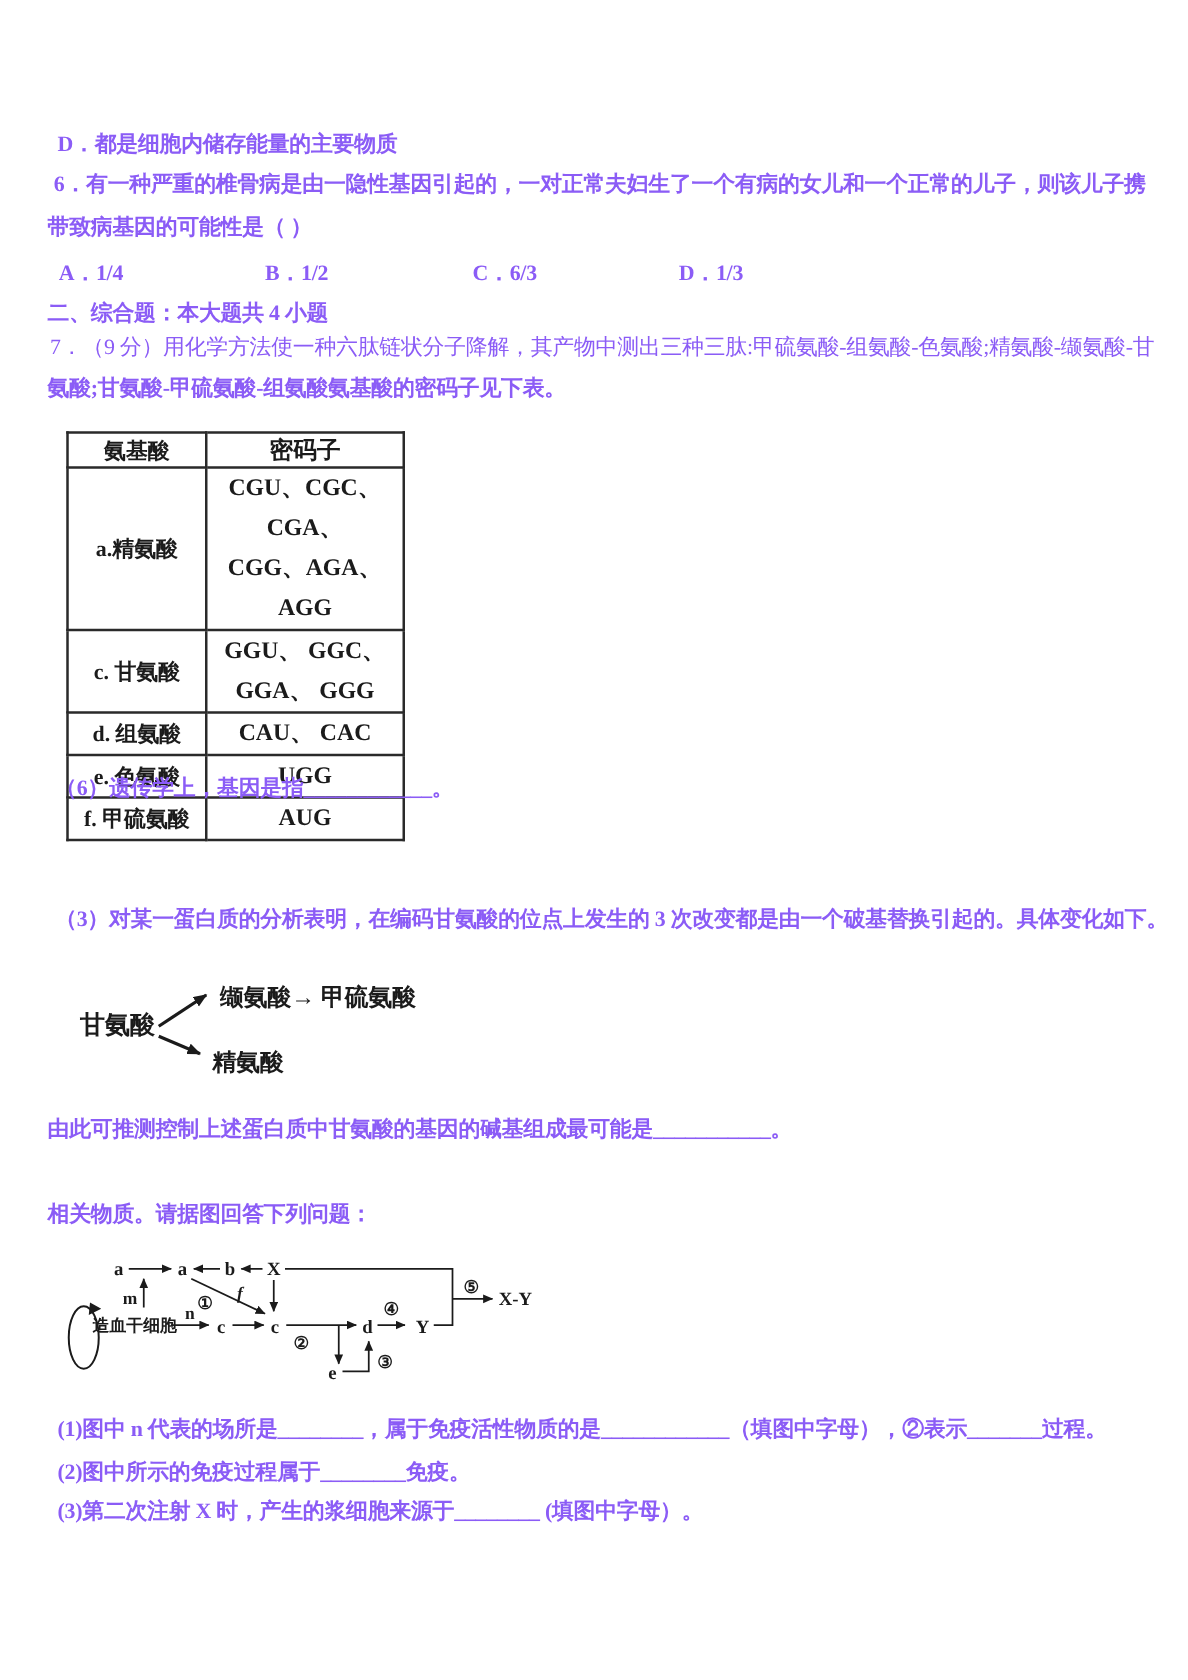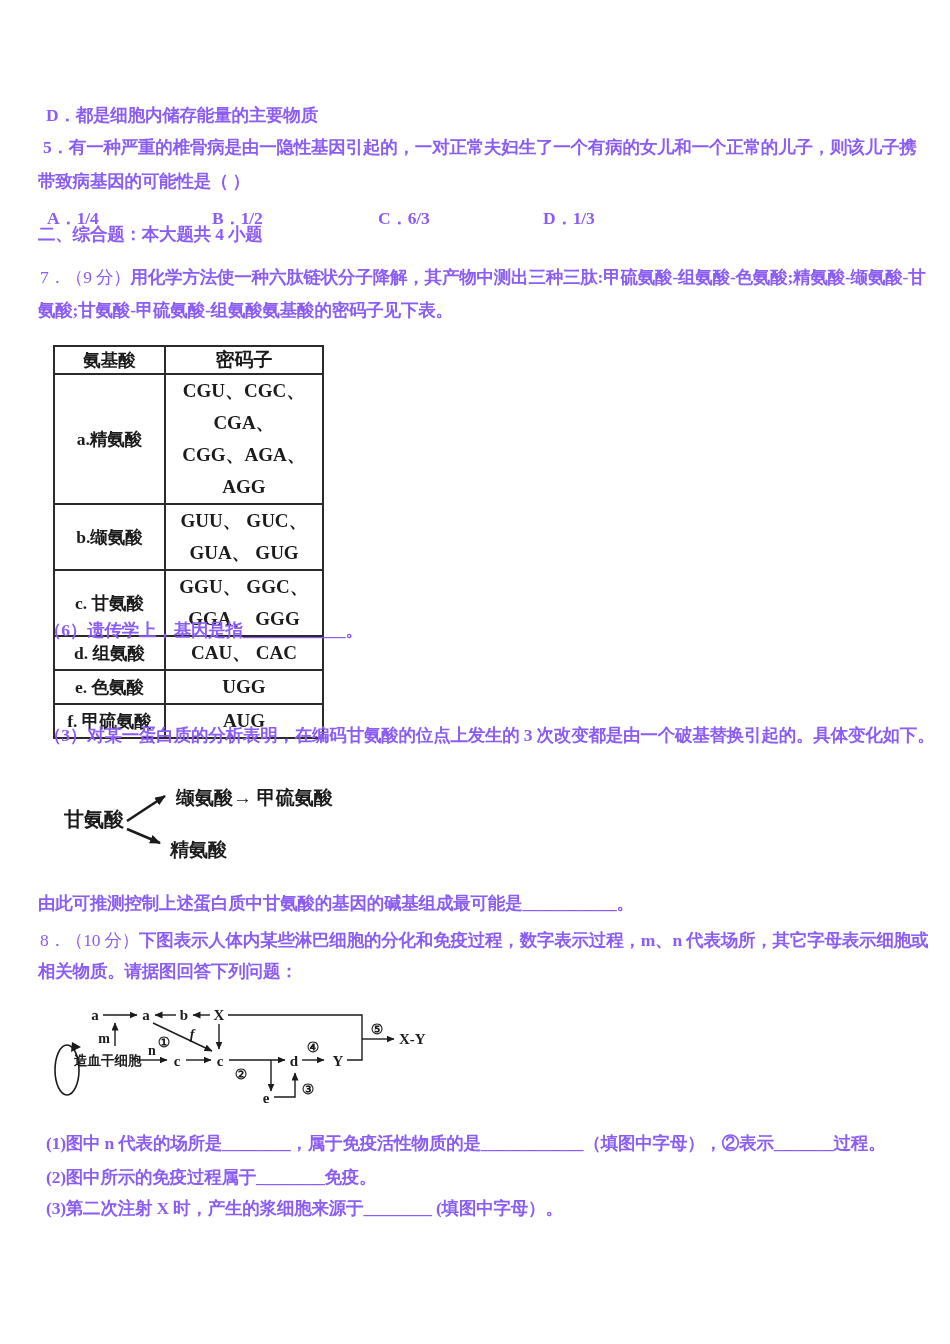--- a/index.html
+++ b/index.html
@@ -14,21 +14,21 @@
   .tl{
     position:absolute;
     white-space:nowrap;
     font-weight:600;
     font-size:17.5px;
     line-height:26px;
     letter-spacing:-0.2px;
     color:#8b5cf6;
   }
   .tl .norm{font-weight:400;}
-  .tl .bold{font-weight:700;}
+  .tl .bold{font-weight:400;}
   .heading{font-weight:700;}
   .opt{position:absolute;white-space:nowrap;font-weight:600;}
 
   table.codon{
     position:absolute;
     left:53px;top:345px;
     border-collapse:collapse;
     table-layout:fixed;
   }
   table.codon th, table.codon td{
@@ -50,52 +50,45 @@
   svg .ln{stroke:#1b1b1b;stroke-width:1.4;fill:none;}
   svg .ln2{stroke:#1b1b1b;stroke-width:2.6;fill:none;}
 </style>
 </head>
 <body>
 
 <div class="page">
 
   <div class="tl" style="top:102px;left:46px">D．都是细胞内储存能量的主要物质</div>
 
-  <div class="tl" style="top:134px;left:43px">5．有一种严重的椎骨病是由一隐性基因引起的，一对正常夫妇生了一个有病的女儿和一个正常的儿子，则该儿子携</div>
+  <div class="tl" style="top:134px;left:43px">6．有一种严重的椎骨病是由一隐性基因引起的，一对正常夫妇生了一个有病的女儿和一个正常的儿子，则该儿子携</div>
   <div class="tl" style="top:168px;left:38px">带致病基因的可能性是（ ）</div>
   <div class="tl" style="top:205px;left:0">
     <span class="opt" style="left:47px">A．1/4</span>
     <span class="opt" style="left:212px">B．1/2</span>
     <span class="opt" style="left:378px">C．6/3</span>
     <span class="opt" style="left:543px">D．1/3</span>
   </div>
 
-  <div class="tl heading" style="top:221px;left:38px">二、综合题：本大题共 4 小题</div>
+  <div class="tl heading" style="top:237px;left:38px">二、综合题：本大题共 4 小题</div>
 
   <div class="tl" style="top:264px;left:40px"><span class="norm">7．（9 分）</span><span class="bold">用化学方法使一种六肽链状分子降解，其产物中测出三种三肽:甲硫氨酸-组氨酸-色氨酸;精氨酸-缬氨酸-甘</span></div>
   <div class="tl bold" style="top:297px;left:38px">氨酸;甘氨酸-甲硫氨酸-组氨酸氨基酸的密码子见下表。</div>
 
   <table class="codon">
     <tbody>
         <tr style="height:27px">
       <th class="c-amino">氨基酸</th>
       <th class="c-codon">密码子</th>
     </tr>
     <tr style="height:51px">
       <td class="c-amino">a.精氨酸</td>
       <td class="c-codon">
             <div class="cl">CGU、CGC、CGA、</div>
             <div class="cl">CGG、AGA、AGG</div>
-          </td>
-    </tr>
-    <tr style="height:50px">
-      <td class="c-amino">b.缬氨酸</td>
-      <td class="c-codon">
-            <div class="cl">GUU、 GUC、</div>
-            <div class="cl">GUA、 GUG</div>
           </td>
     </tr>
     <tr style="height:50px">
       <td class="c-amino">c. 甘氨酸</td>
       <td class="c-codon">
             <div class="cl">GGU、 GGC、</div>
             <div class="cl">GGA、 GGG</div>
           </td>
     </tr>
     <tr style="height:24px">
@@ -130,21 +123,20 @@
     </defs>
     <text x="64" y="826" font-size="20" font-weight="700">甘氨酸</text>
     <path class="ln2" d="M127 821 L165 796" marker-end="url(#ar2)"></path>
     <text x="176" y="804" font-size="19" font-weight="700">缬氨酸→ 甲硫氨酸</text>
     <path class="ln2" d="M127 829 L160 843" marker-end="url(#ar2)"></path>
     <text x="170" y="856" font-size="19" font-weight="700">精氨酸</text>
   </svg>
 
   <div class="tl" style="top:890px;left:38px">由此可推测控制上述蛋白质中甘氨酸的基因的碱基组成最可能是___________。</div>
 
-  <div class="tl" style="top:927px;left:40px"><span class="norm">8．（10 分）</span><span class="bold">下图表示人体内某些淋巴细胞的分化和免疫过程，数字表示过程，m、n 代表场所，其它字母表示细胞或</span></div>
   <div class="tl bold" style="top:958px;left:38px">相关物质。请据图回答下列问题：</div>
 
   <svg style="position:absolute;left:35px;top:1003px" width="420" height="112" viewBox="35 1003 420 112">
     <defs>
       <marker id="ar" markerWidth="9" markerHeight="8" refX="7.5" refY="3.5" orient="auto" markerUnits="userSpaceOnUse">
         <path d="M0,0 L8,3.5 L0,7 Z" fill="#1b1b1b"></path>
       </marker>
     </defs>
 
     <ellipse cx="67" cy="1070" rx="12" ry="25" class="ln" style="stroke-width:1.6"></ellipse>

